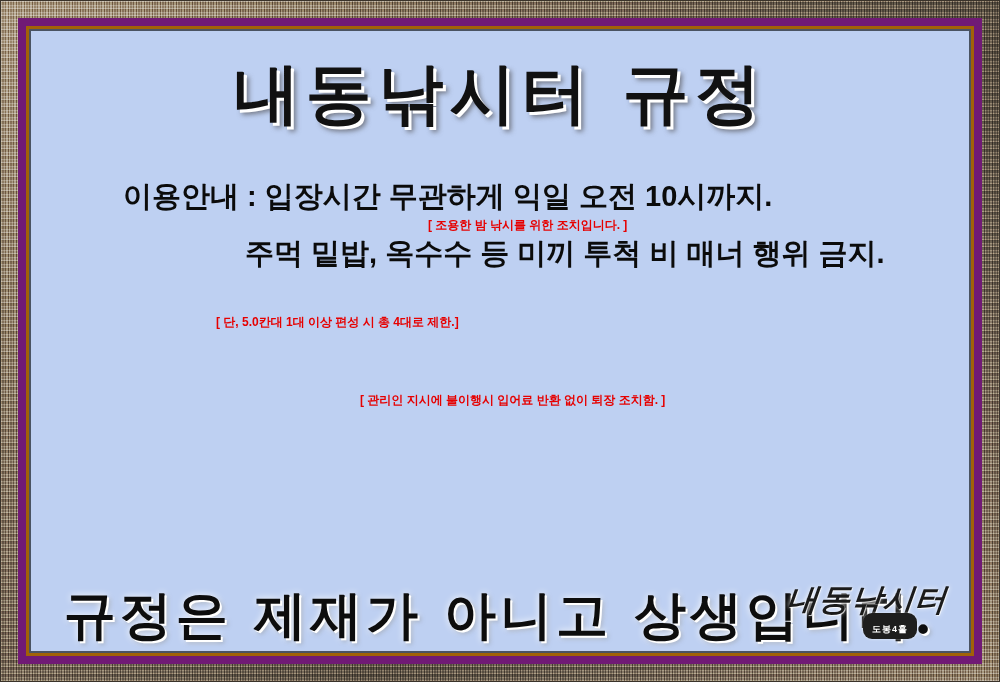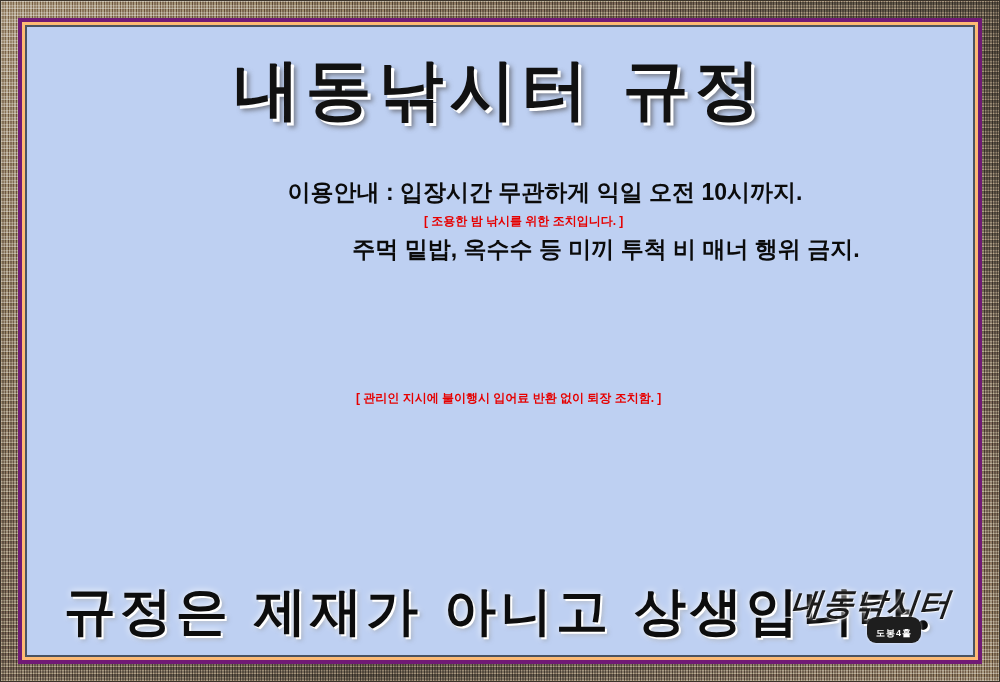--- a/index.html
+++ b/index.html
@@ -53,23 +53,23 @@
     pointer-events: none;
   }
 
   
   .bevel-outer {
     position: absolute;
     left: 18px;
     top: 18px;
     right: 18px;
     bottom: 18px;
-    border: 4px solid #701a75;
-    box-sizing: border-box;
-    background: #fdba74;
+    border: 8px solid #701a75;
+    box-sizing: border-box;
+    background: #a16207;
   }
   .bevel-inner {
     position: absolute;
     inset: 3px;
     border: 2px solid #4a5362;
     box-sizing: border-box;
     background: #bed0f2;
   }
 
   
@@ -102,38 +102,37 @@
   
   .body-block {
     position: absolute;
     left: 0;
     right: 0;
     top: 148px;
   }
   .line {
     font-weight: 700;
     color: #0b0b0b;
-    font-size: 23px;
+    font-size: 29px;
     line-height: 31px;
     white-space: nowrap;
-    text-align: center;
   }
   .line.lvl0 { padding-left: 90px; }
   .line.lvl1 { padding-left: 212px; }
   .note {
     color: #e60000;
     font-weight: 700;
     font-size: 12px;
     line-height: 26px;
     white-space: nowrap;
   }
   .note.n1 { padding-left: 395px; }
   .note.n2 { padding-left: 395px; }
   .note.n3 { padding-left: 183px; }
-  .note.n4 { padding-left: 327px; margin-top: 28px; }
+  .note.n4 { padding-left: 327px; }
   .gap-md { height: 40px; }
   .gap-lg { height: 52px; }
 
   
   .slogan {
     position: absolute;
     left: 0;
     right: 0;
     top: 548px;
     text-align: center;
@@ -202,20 +201,21 @@
         <div class="title">내동낚시터 규정</div>
 
         <div class="body-block">
 
           <div class="line lvl0">이용안내 : 입장시간 무관하게 익일 오전 10시까지.</div>
           <div class="note n1">[ 조용한 밤 낚시를 위한 조치입니다. ]</div>
           <div class="line lvl1">주먹 밑밥, 옥수수 등 미끼 투척 비 매너 행위 금지.</div>
 
           <div class="gap-md"></div>
 
+          <div class="note n3">[ 단, 5.0칸대 1대 이상 편성 시 총 4대로 제한.]</div>
 
           <div class="gap-lg"></div>
 
           <div class="note n4">[ 관리인 지시에 불이행시 입어료 반환 없이 퇴장 조치함. ]</div>
 
         </div>
 
         <div class="slogan">규정은 제재가 아니고 상생입니다.</div>
 
         <div class="logo">

